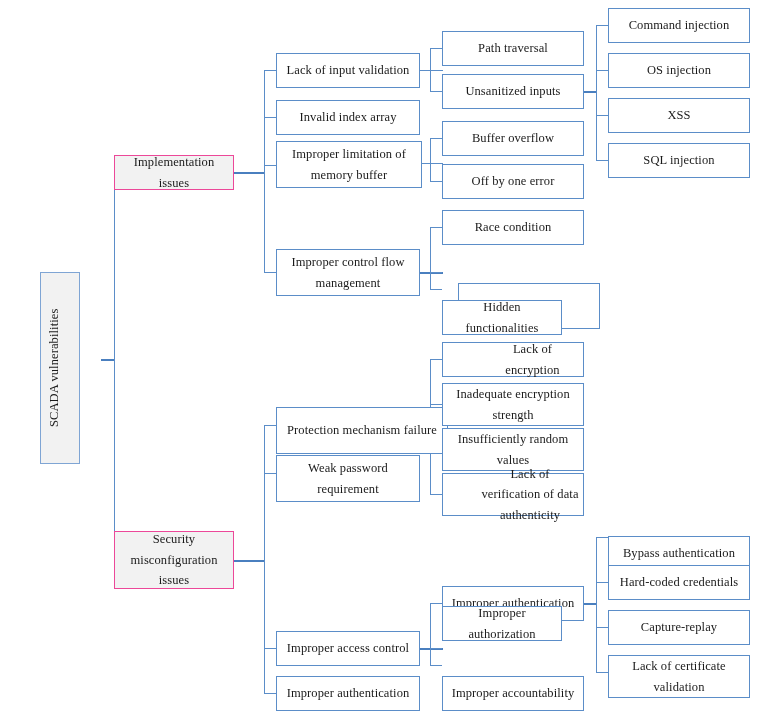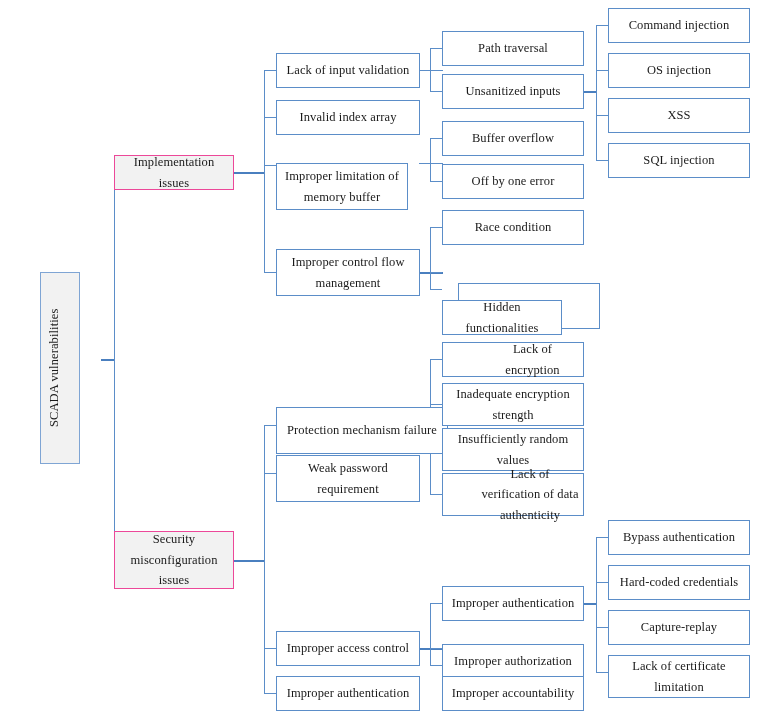--- a/index.html
+++ b/index.html
@@ -131,21 +131,21 @@
   <div class="node cat" style="left:114px; top:531px; width:120px; height:58px;">
     <span class="label">Security misconfiguration issues</span>
   </div>
 
   <div class="node" style="left:276px; top:53px; width:144px; height:35px;">
     <span class="label">Lack of input validation</span>
   </div>
   <div class="node" style="left:276px; top:100px; width:144px; height:35px;">
     <span class="label">Invalid index array</span>
   </div>
-  <div class="node" style="left:276px; top:141px; width:132px; height:47px;margin-top:22px;">
+  <div class="node" style="left:276px; top:141px; width:146px; height:47px;">
     <span class="label">Improper limitation of memory buffer</span>
   </div>
   <div class="node" style="left:276px; top:249px; width:144px; height:47px;align-items:center;">
     <span class="label">Improper control flow management</span>
   </div>
 
   <div class="node" style="left:442px; top:31px; width:142px; height:35px;">
     <span class="label">Path traversal</span>
   </div>
   <div class="node" style="left:442px; top:74px; width:142px; height:35px;">
@@ -204,33 +204,33 @@
   <div class="node" style="left:442px; top:428px; width:142px; height:43px;">
     <span class="label">Insufficiently random values</span>
   </div>
   <div class="node" style="left:442px; top:473px; width:142px; height:43px;padding-left:37px;">
     <span class="label">Lack of verification of data authenticity</span>
   </div>
 
   <div class="node" style="left:442px; top:586px; width:142px; height:35px;">
     <span class="label">Improper authentication</span>
   </div>
-  <div class="node" style="left:442px; top:644px; width:142px; height:35px;">
+  <div class="node" style="left:442px; top:606px; width:120px; height:35px;">
     <span class="label">Improper authorization</span>
   </div>
   <div class="node" style="left:442px; top:676px; width:142px; height:35px;">
     <span class="label">Improper accountability</span>
   </div>
 
-  <div class="node" style="left:608px; top:520px; width:142px; height:35px;">
+  <div class="node" style="left:608px; top:536px; width:142px; height:35px;">
     <span class="label">Bypass authentication</span>
   </div>
   <div class="node" style="left:608px; top:565px; width:142px; height:35px;">
     <span class="label">Hard-coded credentials</span>
   </div>
   <div class="node" style="left:608px; top:610px; width:142px; height:35px;">
     <span class="label">Capture-replay</span>
   </div>
   <div class="node" style="left:608px; top:655px; width:142px; height:43px;">
-    <span class="label">Lack of certificate limitation</span>
+    <span class="label">Lack of certificate validation</span>
   </div>
 
 </div>
 
 </body></html>

